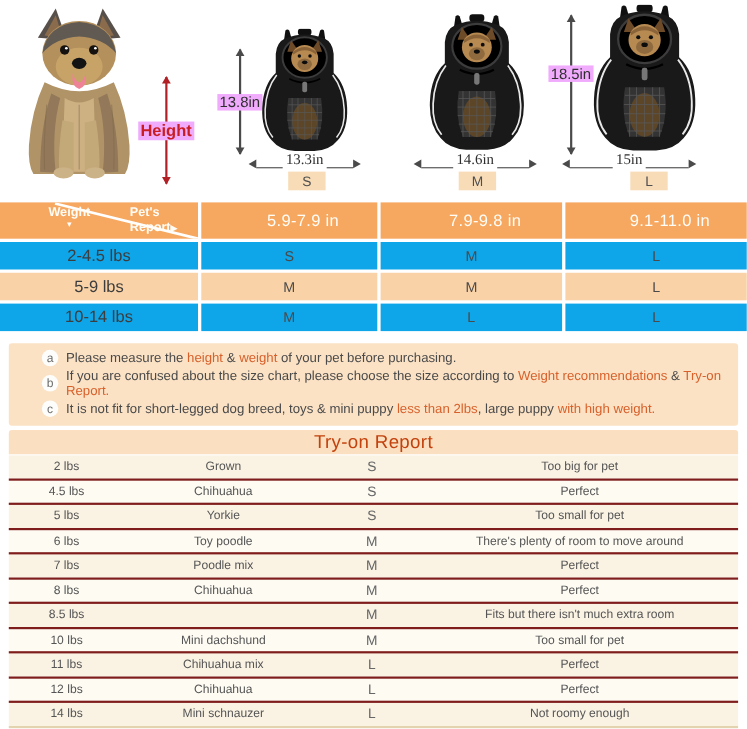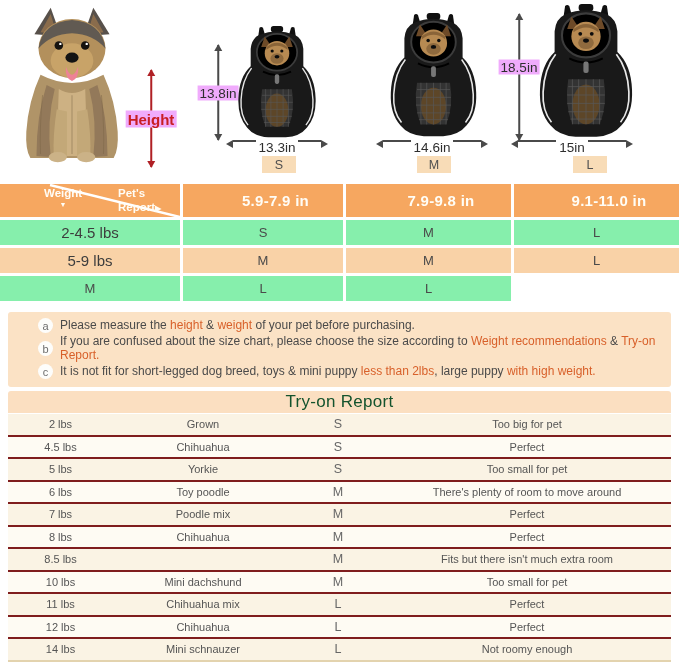--- a/index.html
+++ b/index.html
@@ -36,21 +36,21 @@
   .vd-l .dim-label { top:42%; }
 
   
   .vd-h { left:128px; top:70px; height:97px; width:46px; }
   .vd-h .varrow, .vd-h .varrow { background:#b02025; }
   .vd-h .varrow::before { border-bottom-color:#b02025; }
   .vd-h .varrow::after  { border-top-color:#b02025; }
   .vd-h .dim-label { color:#c81e23; font-weight:bold; font-size:15px; }
 
   
-  .hdim { position:absolute; display:flex; align-items:flex-start; height:13px; }
+  .hdim { position:absolute; display:flex; align-items:flex-end; height:13px;font-family:Liberation Serif, serif; }
   .hdim .tri-l { width:0; height:0; border-top:4px solid transparent; border-bottom:4px solid transparent; border-right:7px solid #4a4a4a; }
   .hdim .tri-r { width:0; height:0; border-top:4px solid transparent; border-bottom:4px solid transparent; border-left:7px solid #4a4a4a; }
   .hdim .hline { flex:1; height:1.5px; background:#4a4a4a; }
   .hdim .dim-label { padding:0 3px; font-size:13.5px; color:#2e2e2e; white-space:nowrap; }
   .hd-s { left:226px; top:140px; width:102px; }
   .hd-m { left:376px; top:140px; width:112px; }
   .hd-l { left:511px; top:140px; width:122px; }
 
   .size-badge {
     position:absolute; width:34px; height:17px; background:#f8dcb7;
@@ -62,36 +62,36 @@
 
   
   .size-table {
     margin-top:1px;
     display:grid;
     grid-template-columns:180px 160px 165px 165px;
     grid-template-rows:33px 25px 25px 25px;
     gap:3px; background:#fff; width:679px;
   }
   .cell { display:flex; align-items:center; justify-content:center; }
-  .hcell { background:#f6a760; color:#fffdf6; font-weight:bold; font-size:15px; letter-spacing:.3px;padding-left:25px; }
+  .hcell { background:#f6a760; color:#fffdf6; font-weight:normal; font-size:15px; letter-spacing:.3px;padding-left:25px; }
   .corner { position:relative; background:#f6a760; }
   .corner .diag { position:absolute; inset:0; width:100%; height:100%; }
   .corner-weight {
     position:absolute; left:44px; top:3px; display:flex; flex-direction:column; align-items:center;
     color:#fffdf6; font-weight:bold; font-size:11.5px; line-height:1.1;
   }
   .corner-weight .tri { font-size:7px; line-height:1; margin-top:1px; }
   .corner-height {
     position:absolute; right:10px; top:3px; width:52px; text-align:left;
     color:#fffdf6; font-weight:bold; font-size:11.5px; line-height:1.2;
   }
   .corner-height .tri { font-size:8px; }
   .wcell { font-size:15px; color:#3d3d3d; }
   .scell { font-size:13px; color:#4a4a4a; }
-  .rowA  { background:#86efac; }
+  .rowA  { background:#0ea5e9; }
   .rowB  { background:#f9d2a7; }
 
   
   .notes-panel {
     position:relative; margin:11px 8px 0 8px; width:663px; height:75px;
     background:#fbe2c5; border-radius:3px; box-sizing:border-box; padding:6px 10px 0 30px;
   }
   .note-row { display:flex; align-items:center; margin-bottom:2px; }
   .note-badge {
     flex:0 0 auto; width:15px; height:15px; border-radius:50%; background:#fdfdfb;
@@ -99,21 +99,21 @@
     margin-right:7px;
   }
   .note-text { font-size:12px; line-height:13.5px; color:#4a4a4a; }
   .note-text .hl { color:#d8602a; }
 
   
   .tryon { margin:4px 8px 0 8px; width:663px; }
   .tryon-band {
     height:22px; background:#fbdfc1; border-radius:3px 3px 0 0;
     display:flex; align-items:center; justify-content:center;
-    color:#14532d; font-size:17px; letter-spacing:.3px;
+    color:#c2410c; font-size:17px; letter-spacing:.3px;
   }
   .tryon-table { margin-top:1px; border-bottom:2px solid #e3d3ae; }
   .tr {
     display:grid; grid-template-columns:105px 180px 90px 1fr; align-items:center;
     height:20.5px;
   }
   .tr + .tr { border-top:2px solid #7f1d1d; }
   .tr.odd  { background:#faf3e4; }
   .tr.even { background:#fefbf3; }
   .td { text-align:center; font-size:11px; color:#555; white-space:nowrap; overflow:hidden; }
@@ -266,20 +266,21 @@
     <div class="cell wcell rowA">2-4.5 lbs</div>
     <div class="cell scell rowA">S</div>
     <div class="cell scell rowA">M</div>
     <div class="cell scell rowA">L</div>
 
     <div class="cell wcell rowB">5-9 lbs</div>
     <div class="cell scell rowB">M</div>
     <div class="cell scell rowB">M</div>
     <div class="cell scell rowB">L</div>
 
+    <div class="cell wcell rowA">10-14 lbs</div>
     <div class="cell scell rowA">M</div>
     <div class="cell scell rowA">L</div>
     <div class="cell scell rowA">L</div>
   </div>
 
   <div class="notes-panel">
       <div class="note-row">
         <span class="note-badge">a</span>
         <span class="note-text"><span>Please measure the </span><span class="hl">height</span><span> &amp; </span><span class="hl">weight</span><span> of your pet before purchasing.</span></span>
       </div>

